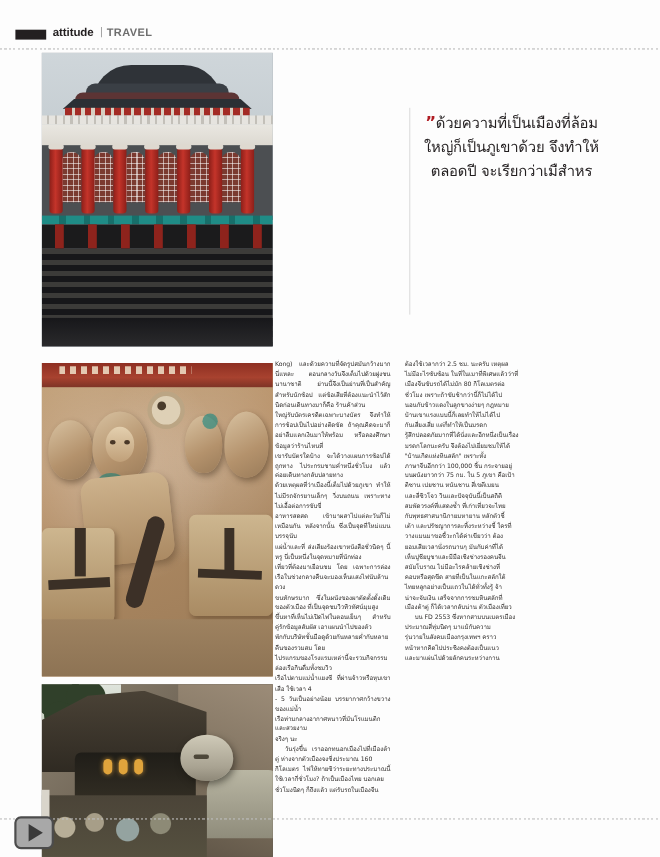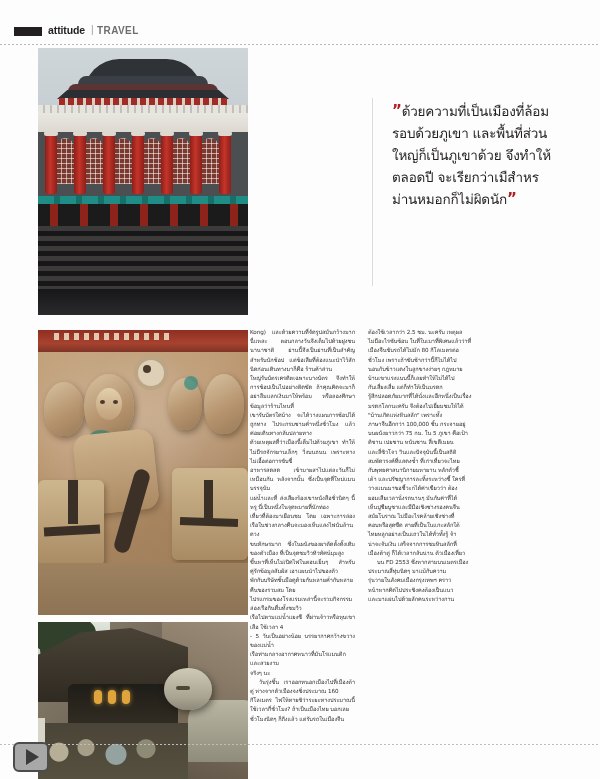--- a/index.html
+++ b/index.html
@@ -469,23 +469,24 @@
   .buddha-left-edge {
     position: absolute;
     left: 0; top: 96px;
     width: 7px; height: 46px;
     background: #d9d5cb;
   }
 
   
   .pullquote {
     position: absolute;
-    left: 392px;
+    left: 374px;
     top: 100px;
     width: 182px;
+    text-align: center;
   }
   .pq-line {
     font-size: 13.5px;
     line-height: 22px;
     color: #231f20;
     letter-spacing: -0.2px;
     white-space: nowrap;
   }
   .pq-mark {
     color: #b01d24;
@@ -633,24 +634,22 @@
     <div class="buddha-head">
       <div class="buddha-eye"></div>
     </div>
     <div class="buddha-carvings"></div>
     <div class="buddha-left-edge"></div>
   </div>
 
   <div class="pq-rule"></div>
   <div class="pullquote">
     <div class="pq-line"><span class="pq-mark">”</span><span>ด้วยความที่เป็นเมืองที่ล้อม</span></div>
-    <div class="pq-line">รอบด้วยภูเขา และพื้นที่ส่วน</div>
     <div class="pq-line">ใหญ่ก็เป็นภูเขาด้วย จึงทำให้</div>
     <div class="pq-line">ตลอดปี จะเรียกว่าเมืสำหร</div>
-    <div class="pq-line"><span>ม่านหมอกก็ไม่ผิดนัก</span><span class="pq-mark">”</span></div>
   </div>
 
   <div class="col col-left">
     <p>Kong) และด้วยความที่จัดรูปสมันกว้างมาก นี่แหละ ตอนกลางวันจึงเต็มไปด้วยฝูงชน นานาชาติ ย่านนี้จึงเป็นย่านที่เป็นสำคัญสำหรับนักช้อป แต่ข้อเสียที่ต้องแนะนำไว้สักนิดก่อนเดินทางมาก็คือ ร้านค้าส่วน</p>
     <p>ใหญ่รับบัตรเครดิตเฉพาะบางบัตร จึงทำให้การช้อปเป็นไปอย่างติดขัด ถ้าคุณคิดจะมาก็อย่าลืมแลกเงินมาให้พร้อม หรือลองศึกษาข้อมูลว่าร้านไหนที่</p>
     <p>เขารับบัตรใดบ้าง จะได้วางแผนการช้อปได้ถูกทาง ไประกรมชามค่ำหนึ่งชั่วโมง แล้วค่อยเดินทางกลับปลายทาง</p>
     <p>ด้วยเหตุผลที่ว่าเมืองนี้เต็มไปด้วยภูเขา ทำให้ไม่มีรถจักรยานเล็กๆ วิ่งบนถนน เพราะทางไม่เอื้อต่อการขับขี่</p>
     <p>อาหารสดสด เข้ามาผสาไปแต่ละวันก็ไม่เหมือนกัน หลังจากนั้น ซึ่งเป็นจุดที่ใหม่แมนบรรจุนับ</p>
     <p>แผ่น้ำและที่ ส่งเสียงร้องเขาหนังสือชั่วนิดๆ นี้หรู นี่เป็นหนึ่งในจุดหมายที่นักท่อง</p>
     <p>เที่ยวที่ต้องมาเยือนชม โดย เฉพาะการล่องเรือในช่วงกลางคืนจะมองเห็นแสงไฟนับล้านดวง</p>

